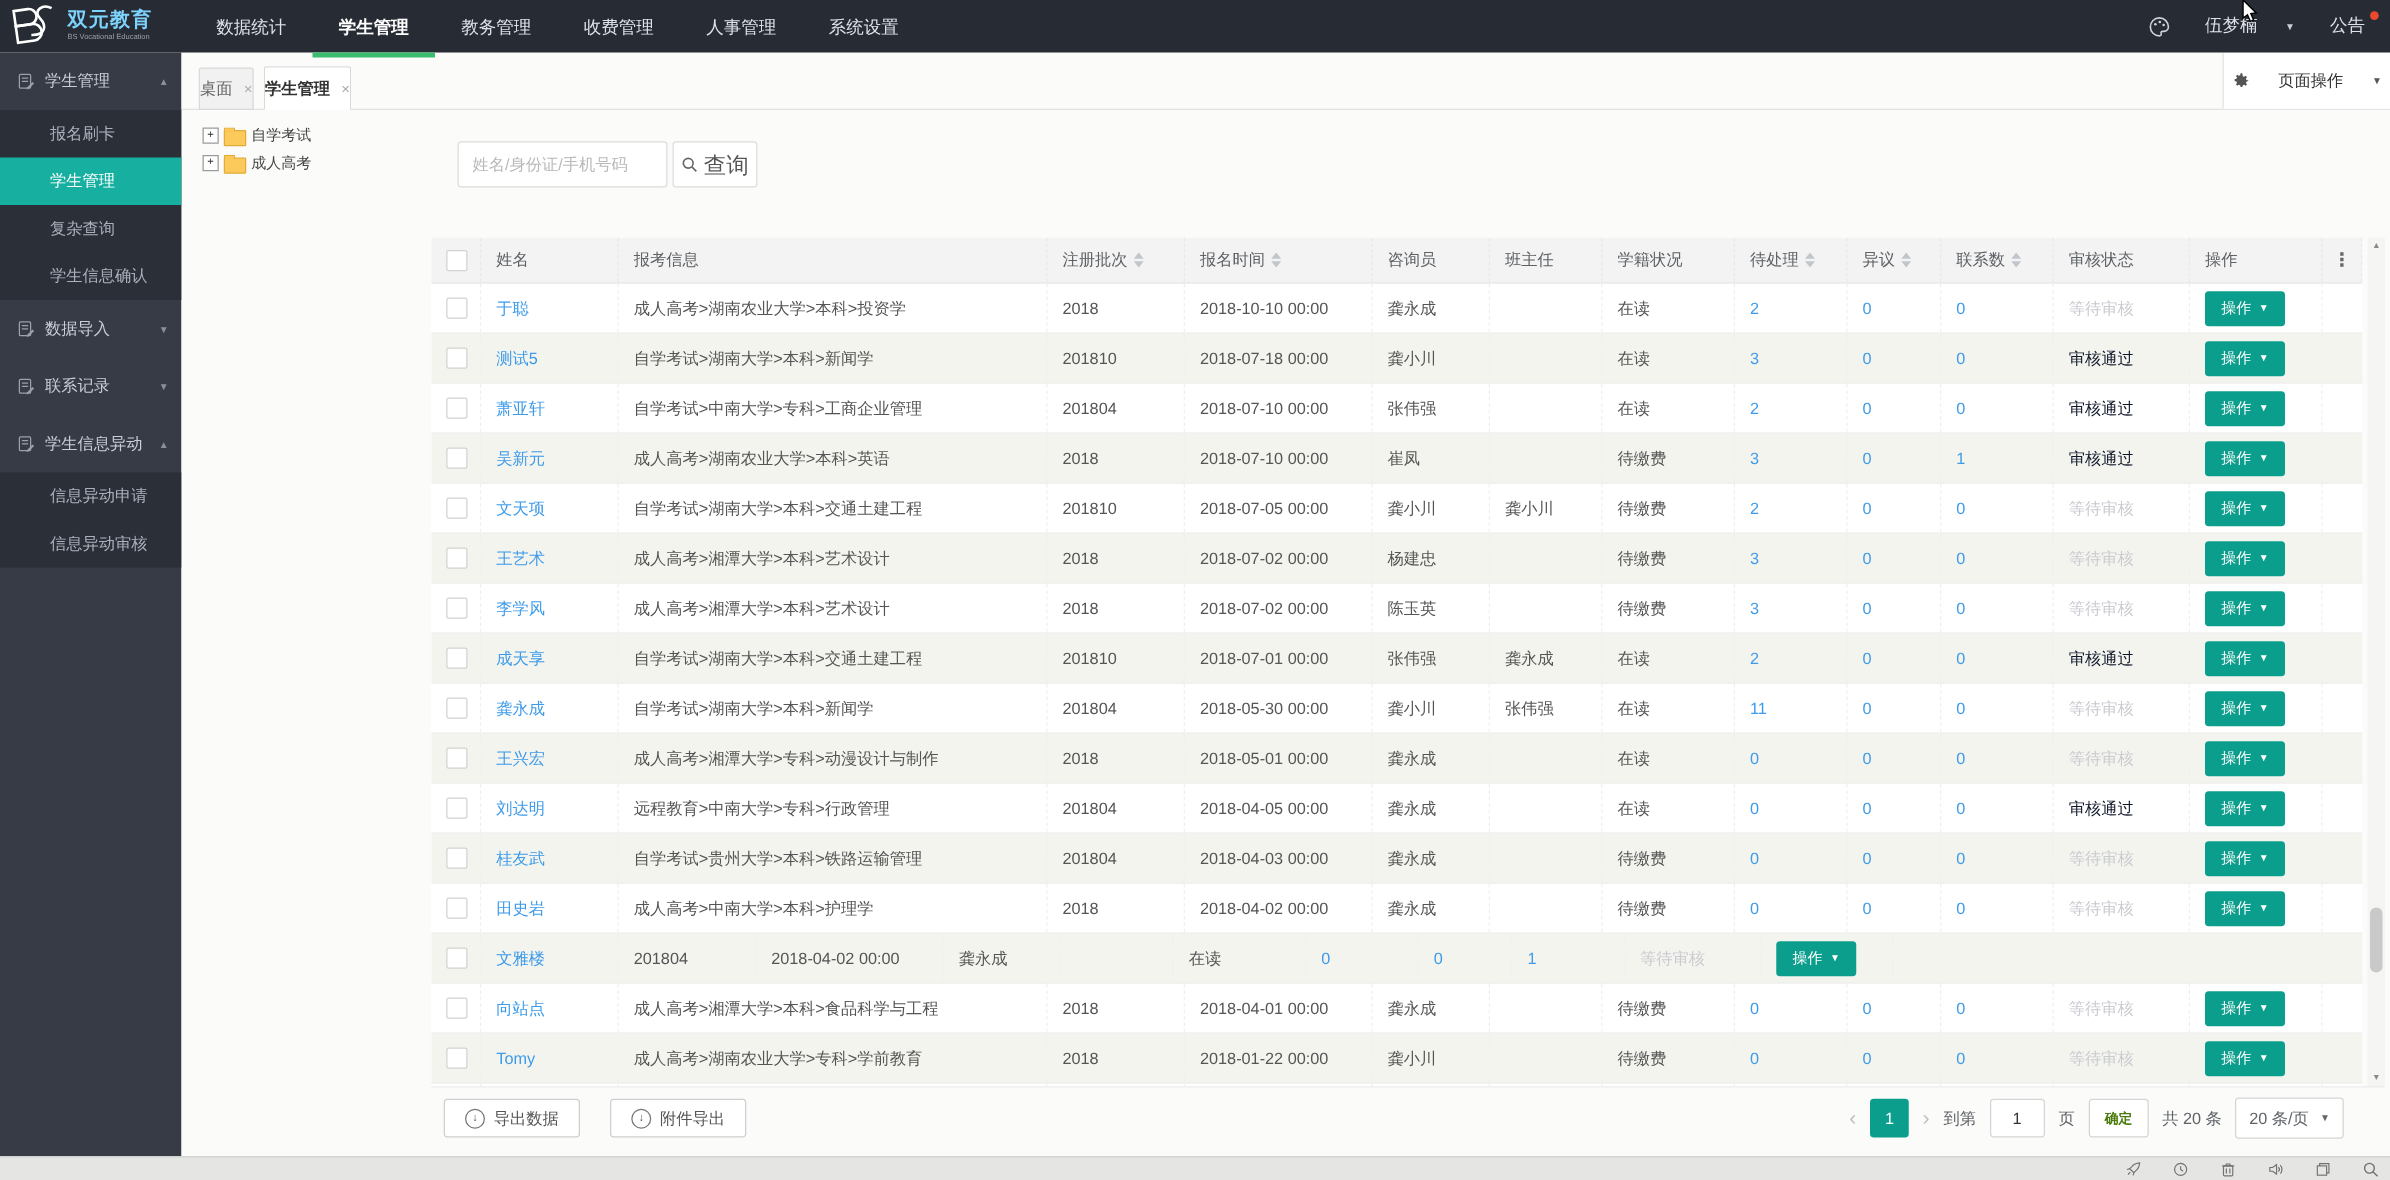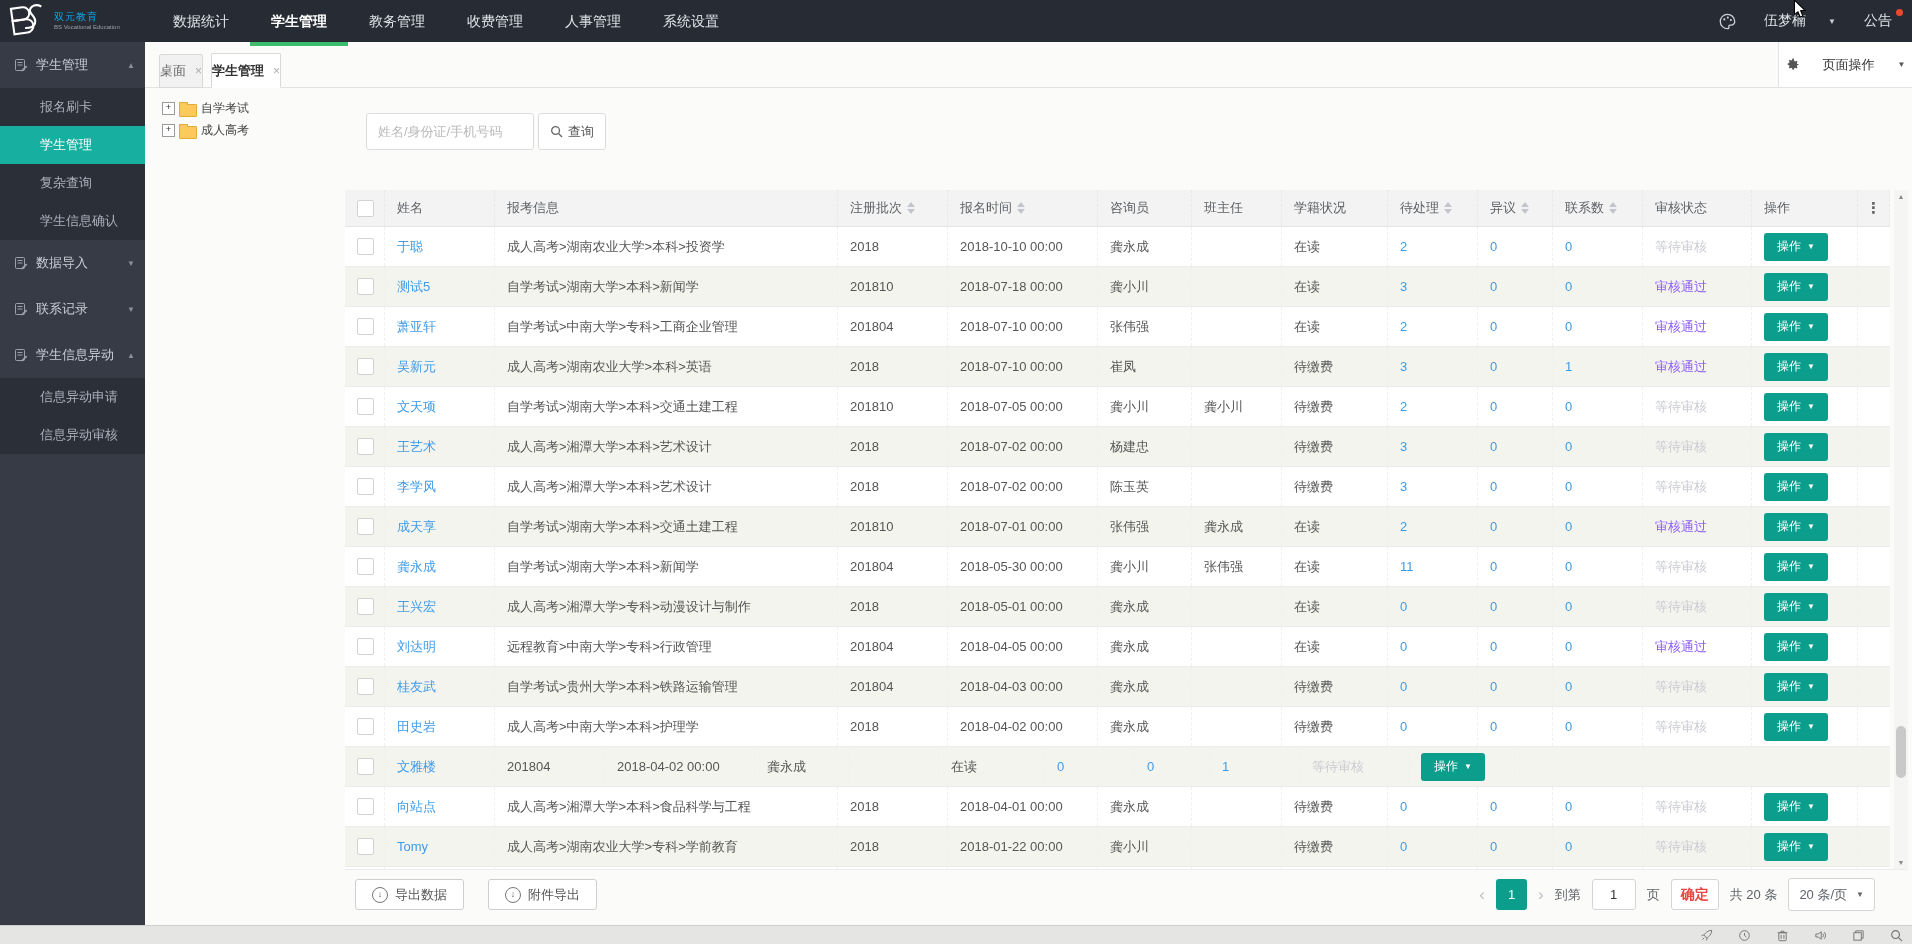--- a/index.html
+++ b/index.html
@@ -3,21 +3,21 @@
 <meta charset="utf-8">
 <style>
   html,body{margin:0;padding:0}
   body{width:1912px;height:944px;position:relative;overflow:hidden;background:#FBFBF9;
        font-family:"Liberation Sans","DejaVu Sans",sans-serif;-webkit-font-smoothing:antialiased}
   
   .navbar{position:absolute;left:0;top:0;width:100%;height:42px;background:#262B34;display:flex;align-items:center;z-index:6}
   .logo{width:152px;height:42px;display:flex;align-items:center;padding-left:4px;box-sizing:border-box;flex:none}
   .logo svg{flex:none}
   .brand{margin-left:4px;line-height:1}
-  .brand .bn{color:#0ea5e9;font-size:10px;font-weight:normal;letter-spacing:1px}
+  .brand .bn{color:#7dd3fc;font-size:16px;font-weight:bold;letter-spacing:1px}
   .brand .bs{color:#9AA0A8;font-size:6px;margin-top:2px}
   .nav-menu{display:flex;height:42px}
   .nav-item{padding:0 21px;line-height:42px;font-size:14px;color:#DFE3E9;position:relative;cursor:pointer;white-space:nowrap}
   .nav-item.active{color:#fff;font-weight:bold}
   .nav-item.active::after{content:"";position:absolute;left:0;right:0;bottom:-4px;height:4px;background:#3BBD6E}
   .nav-right{margin-left:auto;display:flex;align-items:center;gap:28px;padding-right:20px;color:#DFE3E9;font-size:14px}
   .nav-user,.nav-notice{display:flex;align-items:center;gap:22px;cursor:pointer;position:relative}
   .caret{font-size:8px;color:#C8CDD4;font-style:normal}
   .dot{position:absolute;right:-11px;top:-3px;width:7px;height:7px;background:#E8492F;border-radius:50%}
   
@@ -37,56 +37,56 @@
   .page-actions{position:absolute;right:0;top:0;height:100%;width:134px;background:#FFF;border-left:1px solid #E2E2E2;display:flex;align-items:center;justify-content:center;gap:23px;font-size:13px;color:#333;cursor:pointer;box-sizing:border-box}
   
   .content{position:absolute;left:145px;top:88px;right:0;bottom:19px;background:#FBFBF9;overflow:hidden}
   .tree{position:absolute;left:17px;top:12px;width:180px;font-size:12px;color:#444}
   .tree-node{display:flex;align-items:center;gap:4px;margin-bottom:5px;cursor:pointer}
   .expander{width:11px;height:11px;border:1px solid #9B9B9B;background:#fff;font-size:9px;line-height:9px;text-align:center;color:#333;flex:none;box-sizing:content-box}
   .folder{width:16px;height:11px;background:#FCCA5A;border:1px solid #E3AC38;border-radius:1px;position:relative;margin-top:3px;flex:none}
   .folder::before{content:"";position:absolute;top:-3px;left:-1px;width:7px;height:2px;background:#FCCA5A;border:1px solid #E3AC38;border-bottom:none;border-radius:1px 1px 0 0}
   .search-input{position:absolute;left:221px;top:25px;width:168px;height:37px;border:1px solid #DCDCDC;border-radius:3px;padding:0 11px;font-size:13px;color:#333;background:#fff;box-sizing:border-box;outline:none;font-family:inherit}
   .search-input::placeholder{color:#B9B9B9}
-  .search-btn{position:absolute;left:393px;top:25px;width:68px;height:37px;background:#fff;border:1px solid #DCDCDC;border-radius:3px;font-size:13px;color:#555;display:flex;align-items:center;justify-content:center;gap:5px;cursor:pointer;font-family:inherit}
+  .search-btn{position:absolute;left:393px;top:25px;width:68px;height:37px;background:#fff;border:1px solid #DCDCDC;border-radius:3px;font-size:18px;color:#555;display:flex;align-items:center;justify-content:center;gap:5px;cursor:pointer;font-family:inherit}
   
   .table{position:absolute;left:200px;top:102px;width:1545px;height:680px;background:#fff;overflow:hidden}
   .tr{display:flex;height:39px;align-items:flex-end;border-bottom:1px solid #ECECEC;font-size:13px;color:#555;background:#fff}
   .tr.stripe{background:#F4F4EF}
   .thead .tr{height:36px;background:#F3F3F3;color:#5E6266;border-bottom:1px solid #E4E4E4}
   .td{padding-left:12px;box-sizing:border-box;white-space:nowrap;overflow:hidden;display:flex;align-items:center;height:100%;border-right:1px dashed #F0F0EC}
   .thead .td{border-right:1px dashed #E9E9E5}
   .c-check{width:40px}.c-name{width:110px}.c-info{width:343px}.c-batch{width:110px}.c-time{width:150px}
   .c-consult{width:94px}.c-teacher{width:90px}.c-status{width:106px}.c-pending{width:90px}
   .c-dispute{width:75px}.c-contact{width:90px}.c-audit{width:109px}.c-action{width:106px}
   .c-more{width:32px;border-right:none;justify-content:center;padding-left:0;color:#666;font-size:15px;font-weight:bold;cursor:pointer}
   .cb{width:15px;height:15px;border:1px solid #D2D2D2;border-radius:2px;background:#fff;display:inline-block;cursor:pointer}
   .link{color:#3E9BE9;cursor:pointer}
-  .audit-wait{color:#C9CBD1}.audit-pass{color:#8b5cf6}
+  .audit-wait{color:#C9CBD1}.audit-pass{color:#0f172a}
   .sort{display:inline-flex;flex-direction:column;margin-left:5px;cursor:pointer}
   .sort b{width:0;height:0;border:4px solid transparent;display:block}
   .sort .u{border-bottom:5px solid #C2C6CC;margin-bottom:2px}
   .sort .d{border-top:5px solid #C2C6CC}
   .op-btn{width:64px;height:28px;background:#0C9E8D;color:#fff;border:none;border-radius:3px;font-size:12px;display:flex;align-items:center;justify-content:center;gap:6px;cursor:pointer;font-family:inherit}
   .op-btn i{font-style:normal;font-size:8px;line-height:1}
   
   .vscroll{position:absolute;left:1749px;top:102px;width:14px;height:680px;background:#F5F5F4}
   .sa{position:absolute;left:0;width:14px;height:14px;font-size:7px;color:#8A8A8A;text-align:center;line-height:14px;cursor:pointer}
   .sa.up{top:0}.sa.down{bottom:0}
   .thumb{position:absolute;left:2px;top:536px;width:10px;height:52px;background:#C9C9C9;border-radius:5px;cursor:pointer}
   
   .tfooter{position:absolute;left:200px;top:781px;width:1562px;height:48px;border-top:1px solid #EBEBEB}
   .export-btn{position:absolute;top:9px;height:31px;background:#fff;border:1px solid #CFCFCF;border-radius:3px;font-size:13px;color:#555;display:flex;align-items:center;gap:7px;padding:0 16px;cursor:pointer;box-sizing:border-box;font-family:inherit}
   .export-btn .dlc{width:14px;height:14px;border:1px solid #777;border-radius:50%;font-size:9px;line-height:13px;text-align:center;color:#555;flex:none}
   .eb1{left:10px}.eb2{left:143px}
   .pager{position:absolute;right:32px;top:9px;height:31px;display:flex;align-items:center;gap:11px;font-size:13px;color:#5F6368}
   .pg-arrow{font-size:17px;color:#BCC0C6;cursor:pointer;line-height:1}
   .pg-num{width:31px;height:31px;background:#0C9E8D;color:#fff;border-radius:3px;display:flex;align-items:center;justify-content:center;cursor:pointer}
   .pg-input{width:44px;height:31px;border:1px solid #D5D5D5;border-radius:3px;text-align:center;font-size:13px;color:#333;box-sizing:border-box;outline:none;font-family:inherit;background:#fff}
-  .pg-confirm{width:48px;height:31px;border:1px solid #D5D5D5;border-radius:3px;background:#fff;font-size:14px;font-weight:bold;color:#ef4444;cursor:pointer;font-family:inherit}
+  .pg-confirm{width:48px;height:31px;border:1px solid #D5D5D5;border-radius:3px;background:#fff;font-size:11px;font-weight:bold;color:#4d7c0f;cursor:pointer;font-family:inherit}
   .pg-select{height:31px;border:1px solid #D5D5D5;border-radius:3px;background:#fff;display:flex;align-items:center;gap:9px;padding:0 10px;cursor:pointer}
   .pg-select i{font-style:normal;font-size:8px;color:#666}
   
   .taskbar{position:absolute;left:0;bottom:0;width:100%;height:19px;background:#E5E5E3;border-top:1px solid #CFCFCD;display:flex;justify-content:flex-end;align-items:center;gap:24px;padding-right:9px;box-sizing:border-box;z-index:7}
   .tb-ic{width:14px;height:14px;display:flex;align-items:center;justify-content:center;cursor:pointer;opacity:.8}
   
   .cursor{position:absolute;left:1793px;top:0;z-index:99;pointer-events:none}
 </style>
 </head>
 <body>

